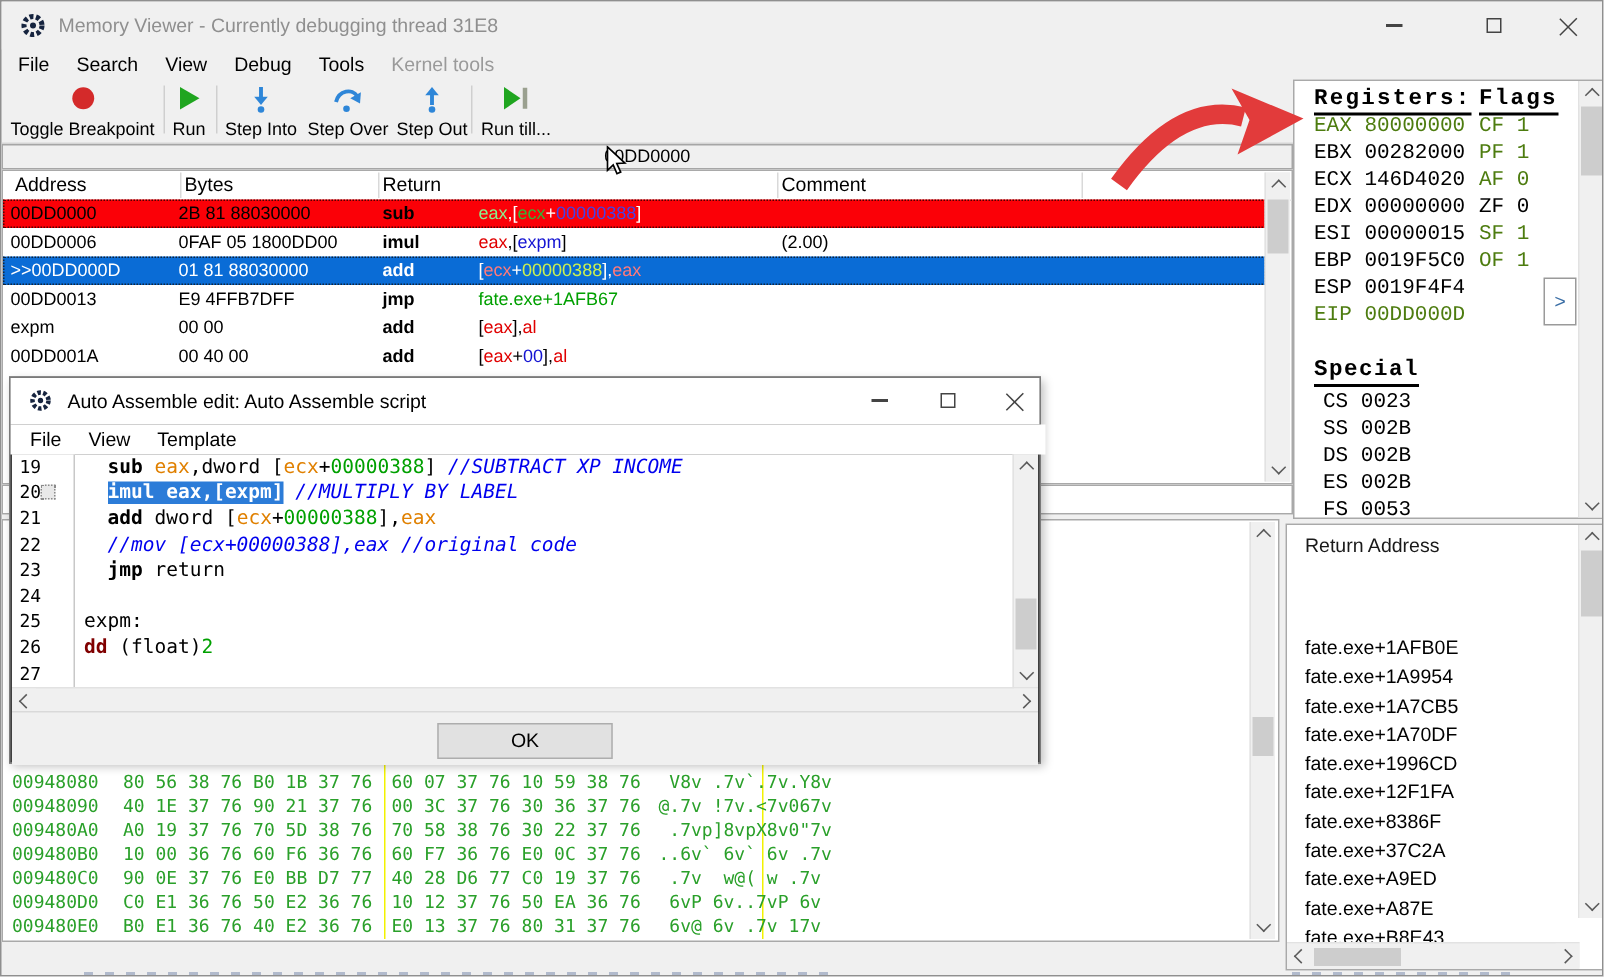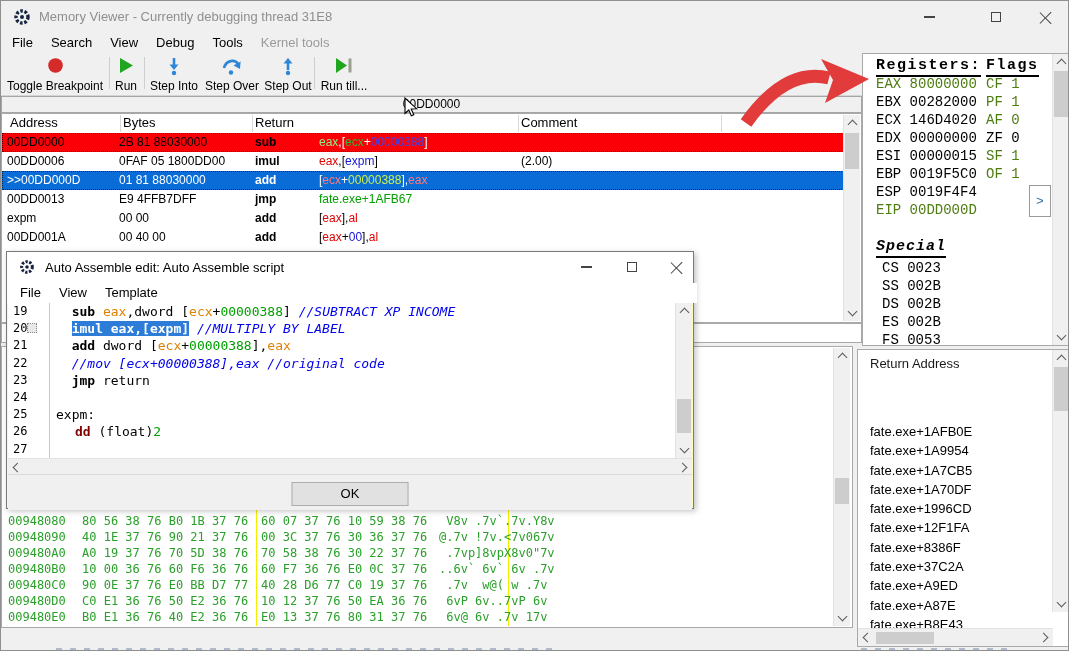--- a/index.html
+++ b/index.html
@@ -56,21 +56,21 @@
   .regpanel{position:absolute;left:861px;top:52px;width:208px;height:293px;background:#fff;border:1px solid #a9a9a9;
             box-sizing:border-box;overflow:hidden;font-family:"Liberation Mono","DejaVu Sans Mono",monospace;}
   .reghdr{position:absolute;left:13px;top:3px;font-size:15px;font-weight:bold;letter-spacing:1.5px;color:#000;}
   .reghdr span{display:inline-block;border-bottom:2px solid #000;padding-bottom:1px;}
   .flags-title{position:absolute;left:110px;top:0;}
   .regrows{position:absolute;left:13px;top:21px;right:20px;}
   .regrow{position:relative;height:18px;line-height:18px;font-size:14px;color:#000;white-space:pre;}
   .regrow .flagv{position:absolute;left:110px;top:0;}
   .chg{color:#4d7c0f;}
   .special-title{position:absolute;left:13px;top:184px;font-size:15px;font-weight:bold;letter-spacing:1px;color:#000;
-                 border-bottom:2px solid #000;padding-bottom:1px;font-style:italic;}
+                 border-bottom:2px solid #000;padding-bottom:1px;}
   .specialrows{position:absolute;left:19px;top:205px;}
   .expandbtn{position:absolute;left:166px;top:131px;width:20px;height:30px;background:#fff;border:1px solid #9a9a9a;
              display:flex;align-items:center;justify-content:center;}
   .regscroll{position:absolute;right:0;top:0;width:16px;height:100%;border-left:1px solid #e2e2e2;}
   
   .hexpanel{position:absolute;left:0;top:345px;width:852px;height:282px;background:#fff;border:1px solid #a9a9a9;box-sizing:border-box;overflow:hidden;}
   .hexrows{position:absolute;left:0;top:166px;right:20px;}
   .hexrow{position:relative;height:16px;line-height:16px;font-family:"DejaVu Sans Mono","Liberation Mono",monospace;
           font-size:12px;color:#2aa02a;white-space:pre;}
   .hx{position:absolute;top:0;}
@@ -78,36 +78,36 @@
   .yline{position:absolute;top:1px;bottom:1px;width:1px;background:#f2f200;}
   .hexscroll{position:absolute;right:2px;top:1px;bottom:1px;width:16px;border-left:1px solid #e2e2e2;}
   
   .stackpanel{position:absolute;left:856px;top:348px;width:213px;height:298px;background:#fff;border:1px solid #a9a9a9;box-sizing:border-box;overflow:hidden;}
   .stackhdr{position:absolute;left:12px;top:6px;font-size:13px;color:#1a1a1a;}
   .stackitems{position:absolute;left:12px;top:28px;right:17px;overflow:hidden;margin-top:44px;}
   .stackitem{height:19.3px;line-height:19.3px;font-size:13px;color:#000;white-space:nowrap;overflow:hidden;}
   .stackvscroll{position:absolute;right:0;top:0;width:16px;bottom:34px;border-left:1px solid #e2e2e2;}
   .stackhscroll{position:absolute;left:0;right:16px;bottom:0;height:17px;border-top:1px solid #e2e2e2;display:flex;justify-content:space-between;}
   
-  .aadialog{position:absolute;left:5px;top:250px;width:688px;height:258px;background:#fef9c3;border:1px solid #7a7a7a;
+  .aadialog{position:absolute;left:5px;top:250px;width:688px;height:258px;background:#404040;border:1px solid #7a7a7a;
             box-sizing:border-box;box-shadow:2px 2px 6px rgba(0,0,0,0.25);z-index:40;}
   .dtitle{position:absolute;left:0;top:0;width:100%;height:31px;background:#fff;}
   .dtitle .gear{left:12px;top:7px;}
   .dtitle-text{position:absolute;left:38px;top:0;line-height:31px;font-size:13px;color:#000;}
   .dwinbtn{position:absolute;top:0;width:42px;height:30px;display:flex;align-items:center;justify-content:center;}
   .dmenubar{position:absolute;left:0;top:31px;width:100%;height:20px;display:flex;padding-left:4px;background:#fff;}
   .codearea{position:absolute;left:1px;top:51px;right:1px;height:155px;background:#fff;}
   .gutter{position:absolute;left:0;top:0;width:42px;height:100%;background:#fff;border-right:1px solid #c8c8c8;box-sizing:border-box;}
   .lnum{position:relative;height:17.2px;line-height:17.2px;font-family:"DejaVu Sans Mono","Liberation Mono",monospace;font-size:12px;color:#000;padding-left:5px;}
   .lmarker{position:absolute;left:19px;top:3px;width:10px;height:10px;border:1px dotted #8a8a8a;background:#e8e8e8;box-sizing:border-box;}
   .codelines{position:absolute;left:42px;top:0;right:16px;height:100%;overflow:hidden;}
   .cline{height:17.2px;line-height:17.2px;font-family:"DejaVu Sans Mono","Liberation Mono",monospace;font-size:13px;
          color:#000;white-space:pre;padding-left:6px;}
   .a-k{color:#000;} .a-b{color:#000;font-weight:bold;} .a-o{color:#e08000;} .a-n{color:#00a000;}
-  .a-c{color:#0000ee;font-style:italic;} .a-m{color:#800000;font-weight:bold;margin-left:19px;}
+  .a-c{color:#0000ee;font-style:italic;} .a-m{color:#800000;font-weight:bold;}
   .a-s{background:#2c7cd8;color:#fff;font-weight:bold;}
   .codevscroll{position:absolute;right:0;top:0;width:16px;height:100%;border-left:1px solid #e2e2e2;}
   .codehscroll{position:absolute;left:1px;right:1px;top:206px;height:16px;border-top:1px solid #e2e2e2;display:flex;justify-content:space-between;background:#f0f0f0;}
   .btnbar{position:absolute;left:1px;right:1px;top:222px;height:35px;background:#f0f0f0;border-top:1px solid #d9d9d9;}
   .okbtn{position:absolute;left:50%;transform:translateX(-50%);top:7px;width:117px;height:24px;background:#e1e1e1;
          border:1px solid #adadad;box-sizing:border-box;text-align:center;line-height:22px;font-size:13px;color:#000;}
   
   .arrowsvg{position:absolute;left:690px;top:50px;z-index:50;pointer-events:none;}
   .cursorsvg{position:absolute;left:403px;top:96px;z-index:60;pointer-events:none;}
   .sliver{position:absolute;top:647px;height:3px;background:repeating-linear-gradient(90deg,#96a3bd 0 6px,transparent 6px 14px);opacity:.7;}

